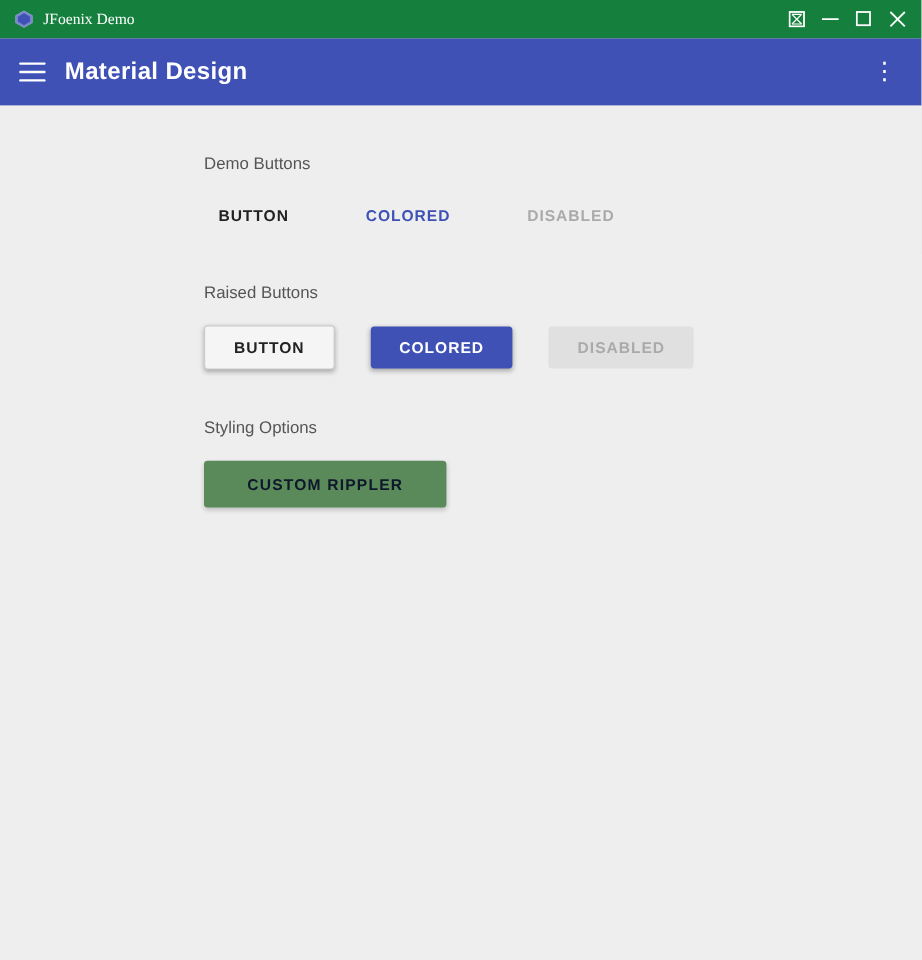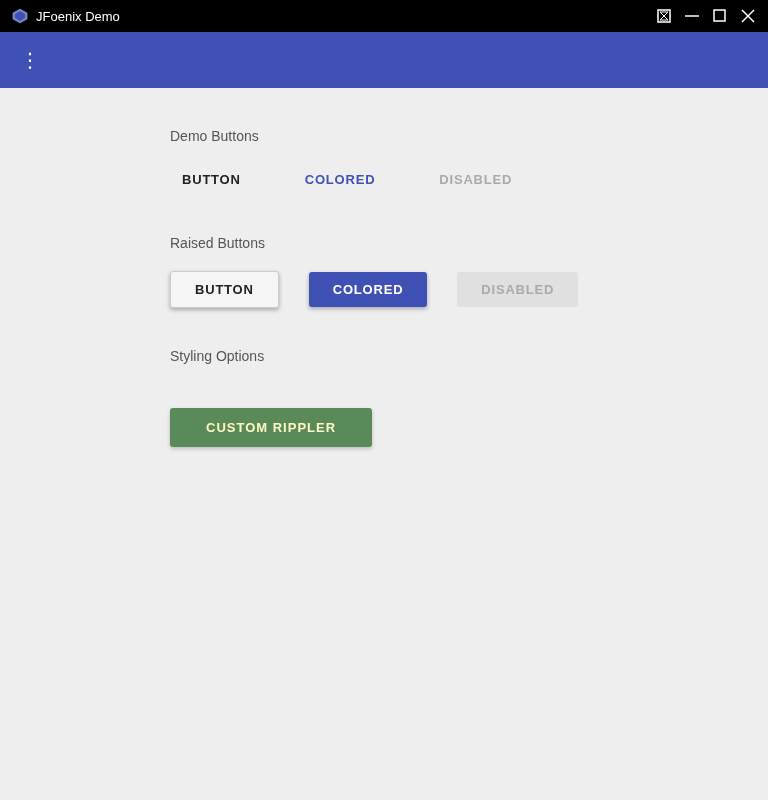--- a/index.html
+++ b/index.html
@@ -13,26 +13,27 @@
       height: 800px;
       font-family: 'Segoe UI', Arial, sans-serif;
       background: #e8e8e8;
       overflow: hidden;
     }
 
     
     .title-bar {
       width: 100%;
       height: 32px;
-      background: #000000;
+      background: #15803d;
       display: flex;
       align-items: center;
       justify-content: space-between;
       padding: 0 12px;
       user-select: none;
+      font-family: Liberation Serif, serif;
     }
 
     .title-bar-left {
       display: flex;
       align-items: center;
       gap: 8px;
     }
 
     .title-bar-icon {
       width: 16px;
@@ -199,30 +200,30 @@
     .raised-btn-disabled {
       background: #e0e0e0;
       color: #aaaaaa;
       cursor: default;
       box-shadow: none;
     }
 
     
     .custom-rippler-btn {
       background: #5a8a5a;
-      color: #fef9c3;
+      color: #0f172a;
       border: none;
       cursor: pointer;
       font-size: 13px;
       font-weight: 700;
       letter-spacing: 1px;
       padding: 12px 36px;
       text-transform: uppercase;
       border-radius: 3px;
-      margin-top: 24px;
+      margin-top: 0;
       box-shadow: 0 2px 4px rgba(0,0,0,0.2);
     }
   </style>
 </head>
 <body>
 
 <div class="title-bar">
   <div class="title-bar-left">
     <svg class="title-bar-icon" viewBox="0 0 16 16" fill="none">
       <polygon points="8,1 15,5 15,11 8,15 1,11 1,5" fill="#7986cb" stroke="#9fa8da" stroke-width="0.5"></polygon>
@@ -253,20 +254,28 @@
     <button class="title-bar-btn">
       <svg width="14" height="14" viewBox="0 0 14 14">
         <line x1="1" y1="1" x2="13" y2="13" stroke="white" stroke-width="1.5"></line>
         <line x1="13" y1="1" x2="1" y2="13" stroke="white" stroke-width="1.5"></line>
       </svg>
     </button>
   </div>
 </div>
 
 <div class="app-bar">
+  <div class="app-bar-left">
+    <div class="hamburger">
+      <div class="hamburger-line"></div>
+      <div class="hamburger-line"></div>
+      <div class="hamburger-line"></div>
+    </div>
+    <span class="app-bar-title">Material Design</span>
+  </div>
   <span class="app-bar-more">⋮</span>
 </div>
 
 <div class="content">
 
   <span class="section-label">Demo Buttons</span>
   <div class="flat-buttons-row">
     <button class="flat-btn flat-btn-default">BUTTON</button>
     <button class="flat-btn flat-btn-colored">COLORED</button>
     <button class="flat-btn flat-btn-disabled" disabled="">DISABLED</button>

